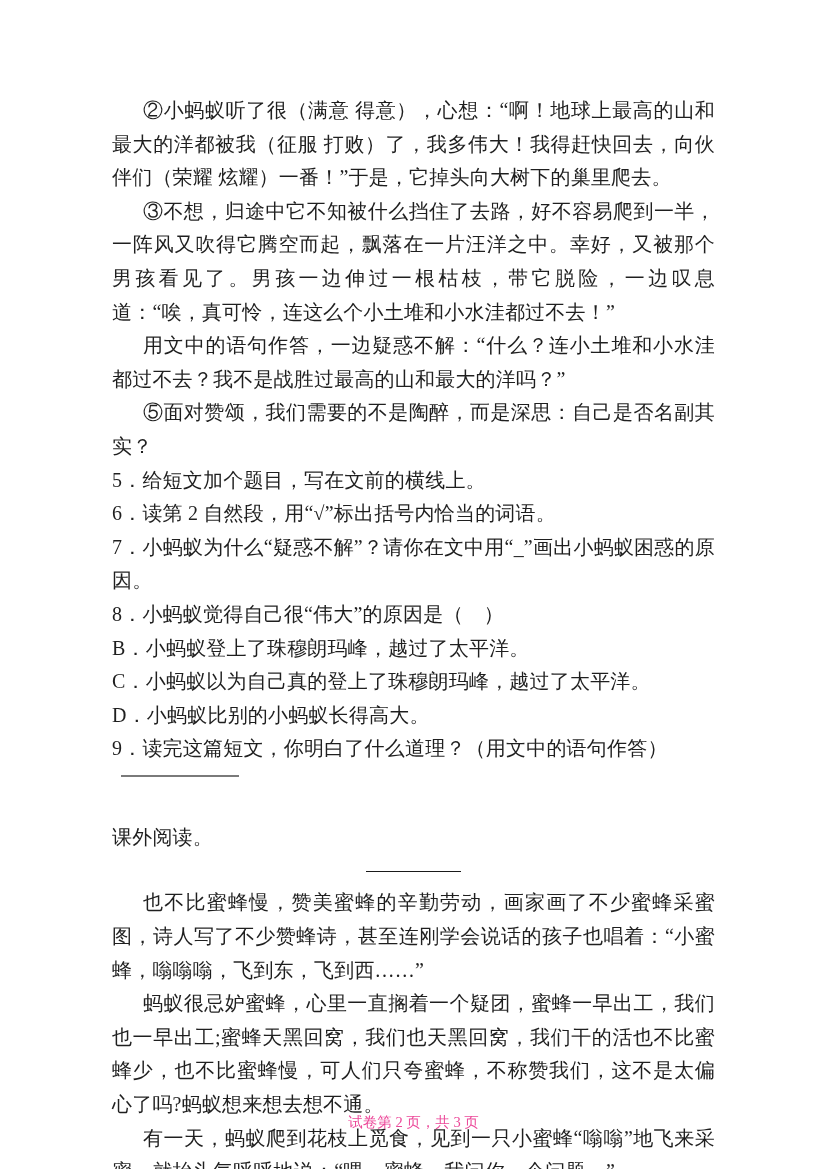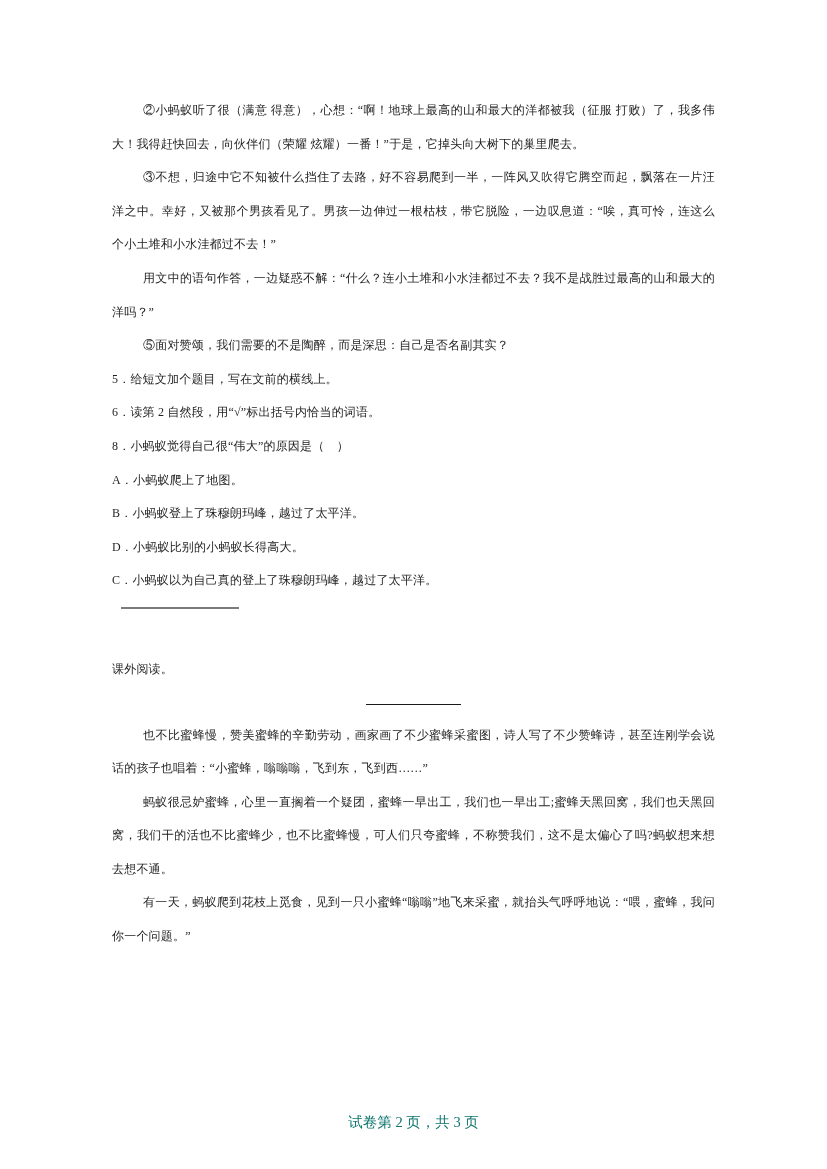--- a/index.html
+++ b/index.html
@@ -17,21 +17,21 @@
     color: #1f1f1f;
   }
   .content {
     position: absolute;
     left: 112px;
     top: 94px;
     width: 603px;
   }
   .content p {
     margin: 0;
-    font-size: 12px;
+    font-size: 20px;
     line-height: 33.6px;
     text-align: justify;
     letter-spacing: 0.2px;
   }
   p.prose {
     text-indent: 31px;
   }
   .answer-line {
     width: 118px;
     height: 0;
@@ -51,44 +51,45 @@
     margin-top: 14px !important;
   }
   .footer {
     position: absolute;
     top: 1112px;
     left: 0;
     width: 100%;
     text-align: center;
     font-size: 14.5px;
     line-height: 20px;
-    color: #0f766e;
+    color: #ec4899;
     font-family: "Liberation Serif", "DejaVu Serif", serif;
   }
 </style>
 </head>
 <body>
 
 <div class="page">
   <div class="content">
 
     <p class="prose">②小蚂蚁听了很（满意 得意），心想：“啊！地球上最高的山和最大的洋都被我（征服 打败）了，我多伟大！我得赶快回去，向伙伴们（荣耀 炫耀）一番！”于是，它掉头向大树下的巢里爬去。</p>
     <p class="prose">③不想，归途中它不知被什么挡住了去路，好不容易爬到一半，一阵风又吹得它腾空而起，飘落在一片汪洋之中。幸好，又被那个男孩看见了。男孩一边伸过一根枯枝，带它脱险，一边叹息道：“唉，真可怜，连这么个小土堆和小水洼都过不去！”</p>
     <p class="prose">用文中的语句作答，一边疑惑不解：“什么？连小土堆和小水洼都过不去？我不是战胜过最高的山和最大的洋吗？”</p>
     <p class="prose">⑤面对赞颂，我们需要的不是陶醉，而是深思：自己是否名副其实？</p>
 
     <p>5．给短文加个题目，写在文前的横线上。</p>
     <p>6．读第 2 自然段，用“√”标出括号内恰当的词语。</p>
+    <p>7．小蚂蚁为什么“疑惑不解”？请你在文中用“_”画出小蚂蚁困惑的原因。</p>
     <p>8．小蚂蚁觉得自己很“伟大”的原因是（　）</p>
 
-    <p>A．小蚂蚁爬上了地图。</p>
     <p>B．小蚂蚁登上了珠穆朗玛峰，越过了太平洋。</p>
+    <p>C．小蚂蚁以为自己真的登上了珠穆朗玛峰，越过了太平洋。</p>
     <p>D．小蚂蚁比别的小蚂蚁长得高大。</p>
-    <p>C．小蚂蚁以为自己真的登上了珠穆朗玛峰，越过了太平洋。</p>
 
+    <p>9．读完这篇短文，你明白了什么道理？（用文中的语句作答）</p>
 
     <div class="answer-line"></div>
 
     <p class="section-label">课外阅读。</p>
 
     <div class="center-line"></div>
 
     <p class="prose first-after-line">也不比蜜蜂慢，赞美蜜蜂的辛勤劳动，画家画了不少蜜蜂采蜜图，诗人写了不少赞蜂诗，甚至连刚学会说话的孩子也唱着：“小蜜蜂，嗡嗡嗡，飞到东，飞到西……”</p>
     <p class="prose">蚂蚁很忌妒蜜蜂，心里一直搁着一个疑团，蜜蜂一早出工，我们也一早出工;蜜蜂天黑回窝，我们也天黑回窝，我们干的活也不比蜜蜂少，也不比蜜蜂慢，可人们只夸蜜蜂，不称赞我们，这不是太偏心了吗?蚂蚁想来想去想不通。</p>
     <p class="prose">有一天，蚂蚁爬到花枝上觅食，见到一只小蜜蜂“嗡嗡”地飞来采蜜，就抬头气呼呼地说：“喂，蜜蜂，我问你一个问题。”</p>

